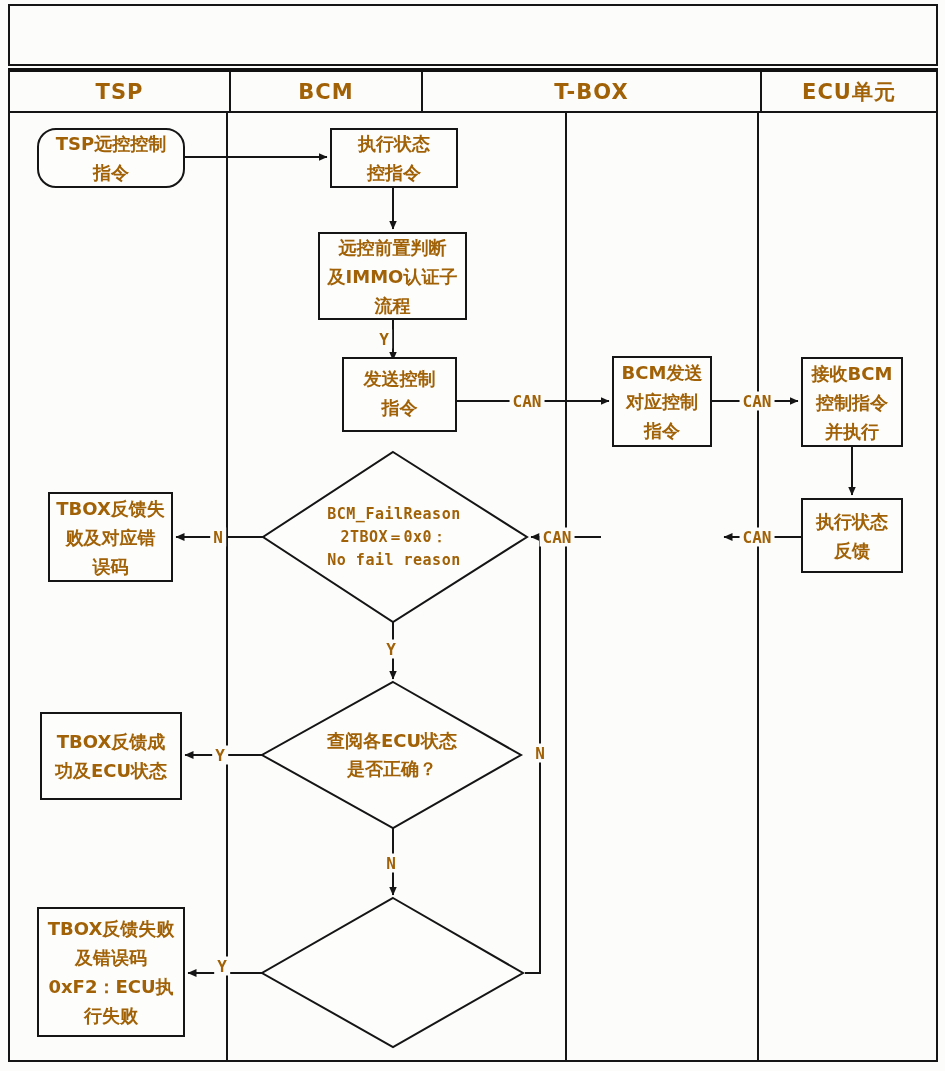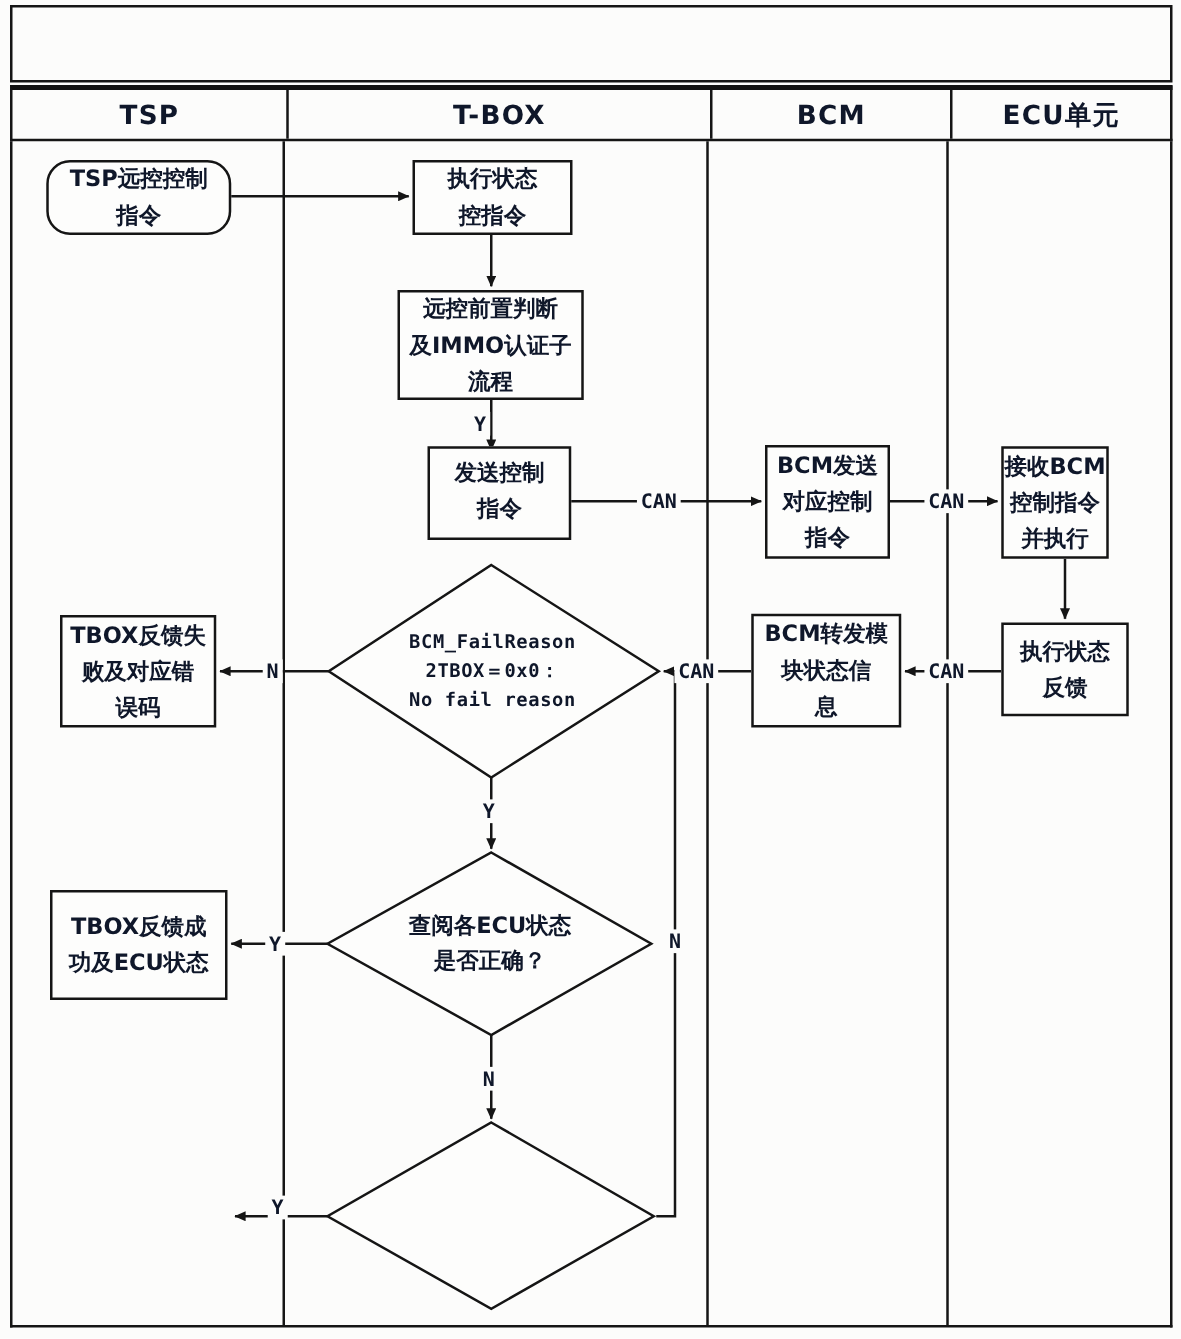--- a/index.html
+++ b/index.html
@@ -1,18 +1,18 @@
 <!DOCTYPE html>
 <html><head>
 <meta charset="utf-8">
 <style>
   html,body { margin:0; padding:0; background:#ffffff; }
   .stage {
     position:relative; width:945px; height:1071px;
-    background:#fcfcfb; color:#0f172a;
+    background:#fcfcfb; color:#a16207;
     font-family:"DejaVu Sans", sans-serif;
     overflow:hidden;
   }
   .frame { position:absolute; box-sizing:border-box; border:2px solid #151515; background:transparent; }
   .top-box { left:8px; top:4px; width:930px; height:62px; }
   .header-row {
     left:8px; top:68px; width:930px; height:45px;
     border-top:4px solid #111; display:flex;
   }
   .hcell {
@@ -49,22 +49,22 @@
 </style>
 </head>
 <body>
 
 <div class="stage">
 
   <div class="frame top-box"></div>
 
   <div class="frame header-row">
     <div class="hcell" style="width:219px">TSP</div>
+    <div class="hcell" style="width:192px">BCM</div>
     <div class="hcell" style="width:339px">T-BOX</div>
-    <div class="hcell" style="width:192px">BCM</div>
     <div class="hcell" style="flex:1">ECU单元</div>
   </div>
 
   <div class="frame body-frame"></div>
   <div class="vline" style="left:226px"></div>
   <div class="vline" style="left:565px"></div>
   <div class="vline" style="left:757px"></div>
 
   <svg class="wires" width="945" height="1071" viewBox="0 0 945 1071">
     <defs>
@@ -101,33 +101,34 @@
   <div class="node" style="left:330px; top:128px; width:128px; height:60px;">执行状态
 控指令</div>
   <div class="node" style="left:318px; top:232px; width:149px; height:88px;">远控前置判断
 及IMMO认证子
 流程</div>
   <div class="node" style="left:342px; top:357px; width:115px; height:75px;font-family:Liberation Mono, monospace;">发送控制
 指令</div>
   <div class="node" style="left:612px; top:356px; width:100px; height:91px;">BCM发送
 对应控制
 指令</div>
-  <div class="node" style="left:801px; top:357px; width:86px; height:90px;">接收BCM
+  <div class="node" style="left:801px; top:357px; width:102px; height:90px;">接收BCM
 控制指令
 并执行</div>
   <div class="node" style="left:801px; top:498px; width:102px; height:75px;">执行状态
 反馈</div>
-  <div class="node" style="left:601px; top:491px; width:120px; height:91px;">BCM转发模
-块状态信
-息</div>
   <div class="node" style="left:48px;  top:492px; width:125px; height:90px;">TBOX反馈失
 败及对应错
 误码</div>
   <div class="node" style="left:40px;  top:712px; width:142px; height:88px;">TBOX反馈成
 功及ECU状态</div>
+  <div class="node" style="left:37px;  top:907px; width:148px; height:130px;">TBOX反馈失败
+及错误码
+0xF2：ECU执
+行失败</div>
 
   <div class="dtext mono" style="left:394px; top:537px; width:250px;">BCM_FailReason
 2TBOX＝0x0：
 No fail reason</div>
   <div class="dtext" style="left:392px; top:755px; width:240px;">查阅各ECU状态
 是否正确？</div>
 
   <div class="lbl" style="left:384px; top:339px;">Y</div>
   <div class="lbl" style="left:527px; top:401px;">CAN</div>
   <div class="lbl" style="left:757px; top:401px;">CAN</div>

